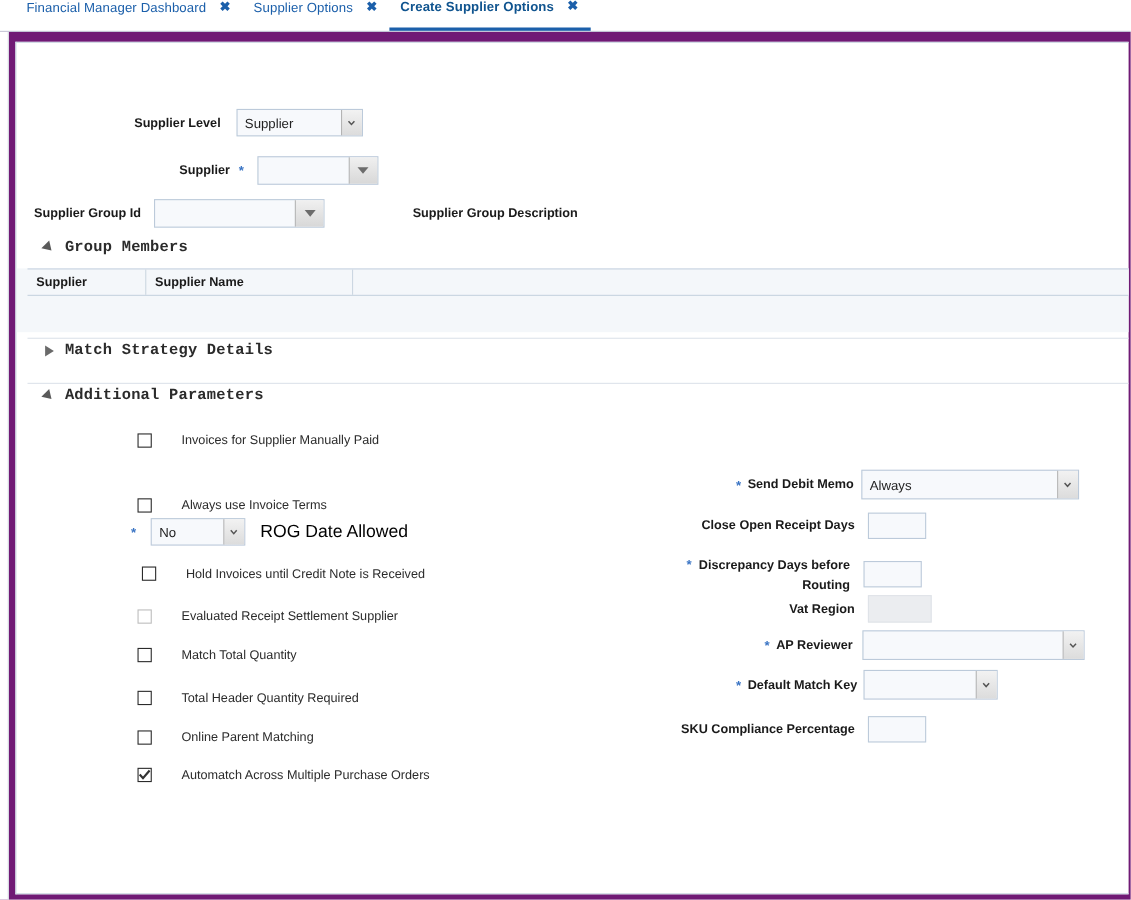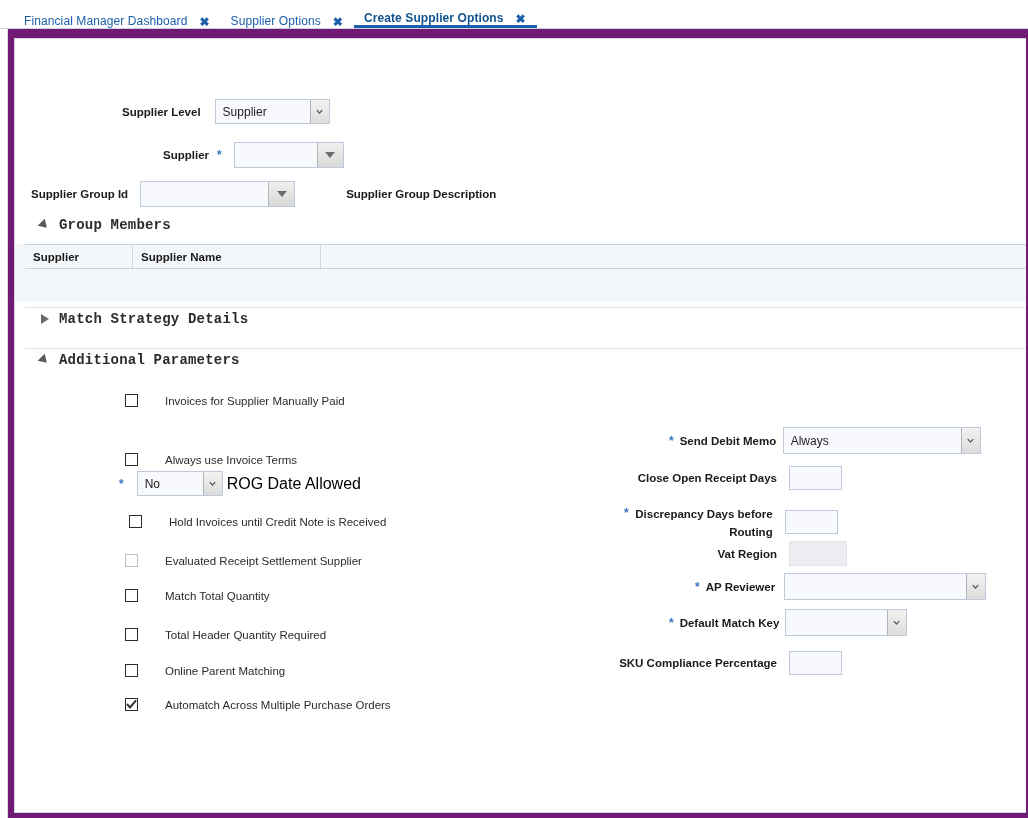--- a/index.html
+++ b/index.html
@@ -16,21 +16,21 @@
     position: relative;
     height: 29px;
     background: #ffffff;
     border-bottom: 1px solid #c9d3dd;
     display: flex;
     align-items: flex-end;
     padding-left: 14px;
   }
   .tab {
     display: flex;
-    align-items: flex-end;
+    align-items: flex-start;
     height: 28px;
     padding: 0 11px 0 10px;
     font-size: 12px;
     color: #1b5faa;
     cursor: pointer;
     white-space: nowrap;
   }
   .tab .tab-label { letter-spacing: 0.1px; }
   .tab.active .tab-label { font-weight: bold; color: #10548f; }
   .tab.active { border-bottom: 3px solid #1b5faa; height: 29px; }
@@ -304,21 +304,21 @@
     </div>
 
     <div class="field-row" style="left:16px; top:142px;">
       <span class="lbl">Supplier Group Id</span>
       <div class="lov" style="margin-left:12px; width:155px;">
         <span class="lov-val"></span>
         <span class="lov-btn">
             <i class="tri"></i>
           </span>
       </div>
-      <span class="lbl" style="margin-left:51px;">Supplier Group Description</span>
+      <span class="lbl" style="margin-left:80px;">Supplier Group Description</span>
     </div>
 
     <div class="section-hdr" style="left:24px; top:178px;">
       <span class="disc open"></span>
       <span class="title">Group Members</span>
     </div>
 
     <div class="tbl-strip" style="left:0px; top:205px; width:1012px; height:58px;"></div>
     <div class="tbl" style="left:10px; top:205px; width:1002px;">
       <div class="tbl-head">
@@ -353,21 +353,21 @@
     <div class="field-row" style="left:104px; top:432px;">
       <span class="req">*</span>
       <div class="sel" style="margin-left:13px; width:86px;">
         <span class="sel-val">No</span>
         <span class="sel-btn">
           <svg class="chev" viewBox="0 0 10 10">
               <polyline points="2,3.5 5,6.8 8,3.5" fill="none" stroke="#555" stroke-width="1.5"></polyline>
             </svg>
         </span>
       </div>
-      <span class="cblabel" style="margin-left:4px;">ROG Date Allowed</span>
+      <span class="cblabel" style="margin-left:14px;">ROG Date Allowed</span>
     </div>
 
     <div class="cbrow" style="left:114px; top:476px;">
       <span class="cbox"></span>
       <span class="cblabel">Hold Invoices until Credit Note is Received</span>
     </div>
 
     <div class="cbrow" style="left:110px; top:515px;">
       <span class="cbox disabled"></span>
       <span class="cblabel">Evaluated Receipt Settlement Supplier</span>

